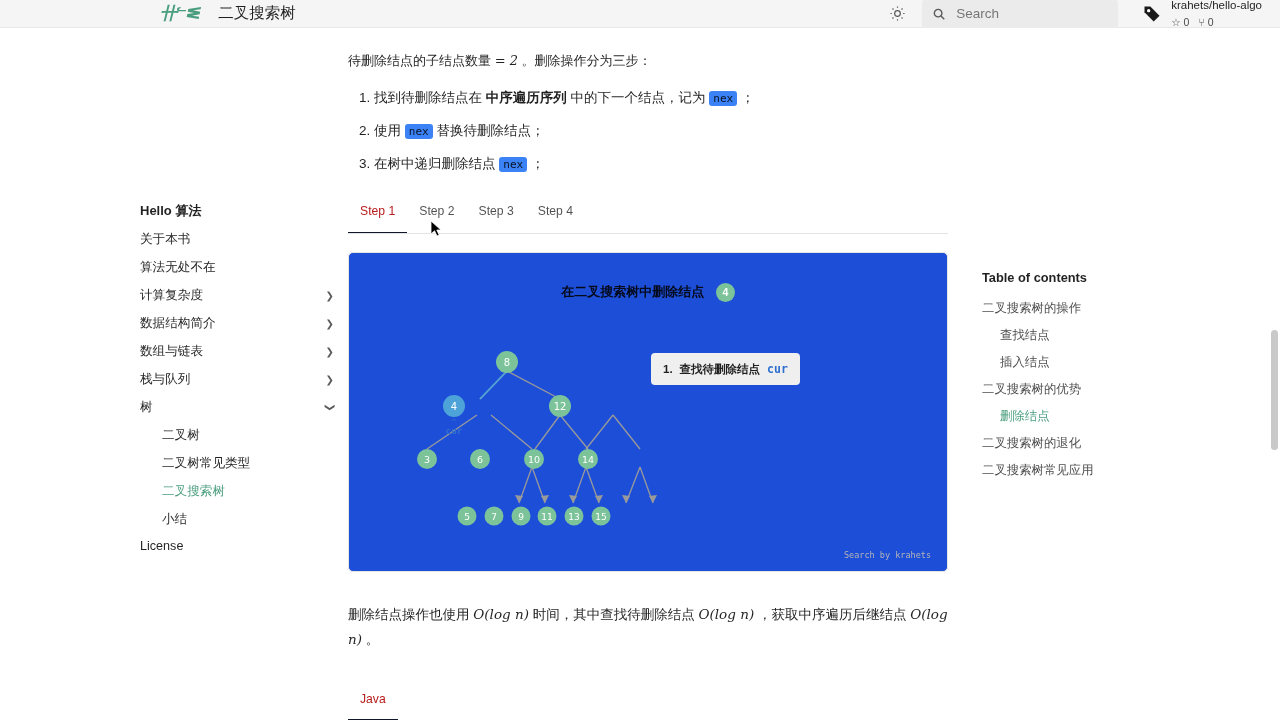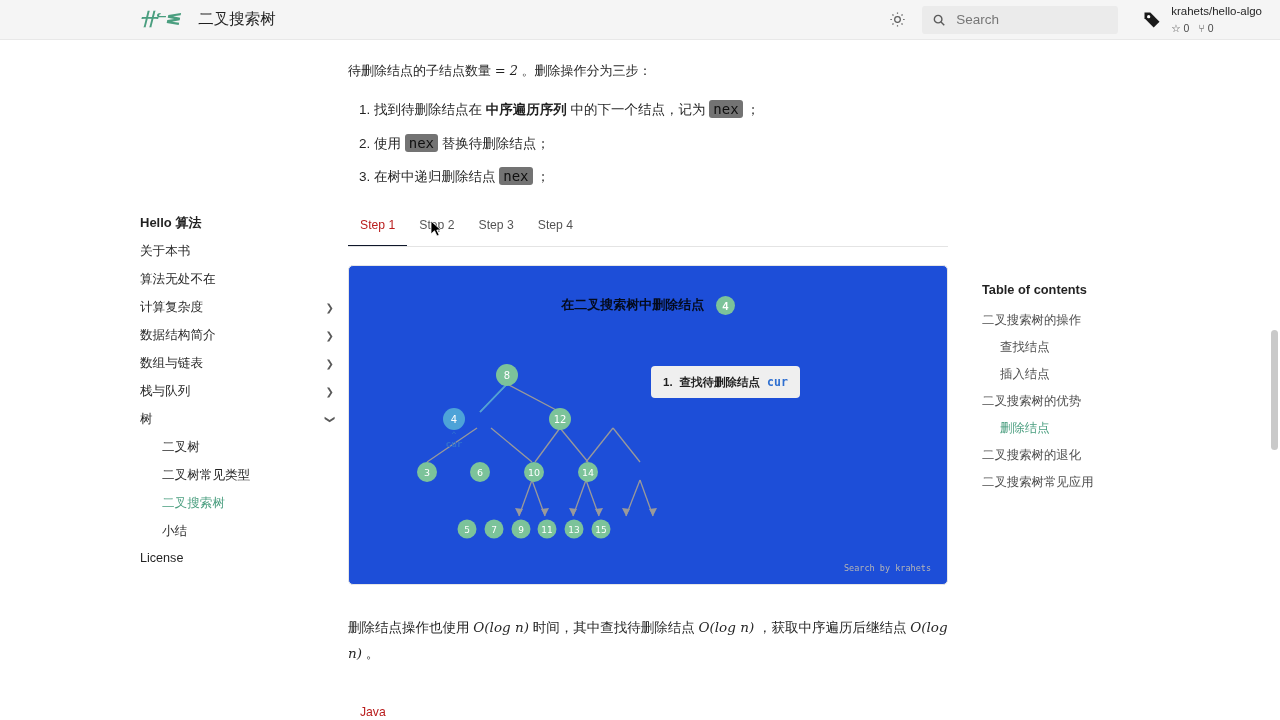--- a/index.html
+++ b/index.html
@@ -7,25 +7,26 @@
     margin: 0; padding: 0;
     width: 1280px; height: 720px;
     overflow: hidden;
     background: #ffffff;
     font-family: "Liberation Sans", sans-serif;
     color: #000000de;
   }
   
   .header {
     position: relative;
-    height: 40px;
+    height: 28px;
     background: #f5f5f5;
     display: flex;
     align-items: center;
     border-bottom: 1px solid #e8e8e8;
+    padding-left: 20px;
   }
   .header-logo {
     margin-left: 140px;
     display: flex;
     align-items: center;
     height: 26px;
   }
   .logo-mark {
     font-family: "DejaVu Sans", sans-serif;
     font-size: 17px;
@@ -124,22 +125,22 @@
     margin-left: 8px;
     font-size: 13.5px;
     line-height: 1.75;
   }
   .para-lead { margin: 23px 0 14px 0; font-size: 13px; }
   .math { font-family: "DejaVu Serif", serif; font-style: italic; }
   ol.steps { margin: 0 0 18px 0; padding-left: 26px; }
   ol.steps li { margin-bottom: 9px; font-size: 13.5px; }
   code.inline {
     font-family: "DejaVu Sans Mono", monospace;
-    background: #737373;
-    font-size: 14px;
+    background: #3b82f6;
+    font-size: 11px;
     padding: 1px 4px;
     border-radius: 3px;
     color: #000000de;
   }
   b { font-weight: 700; }
 
   
   .tabs {
     display: flex;
     border-bottom: 1px solid #e4e4e4;

